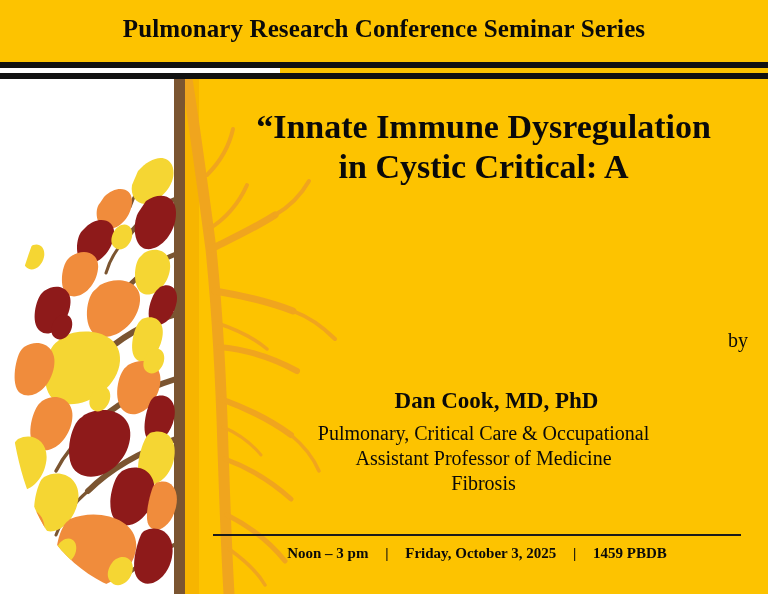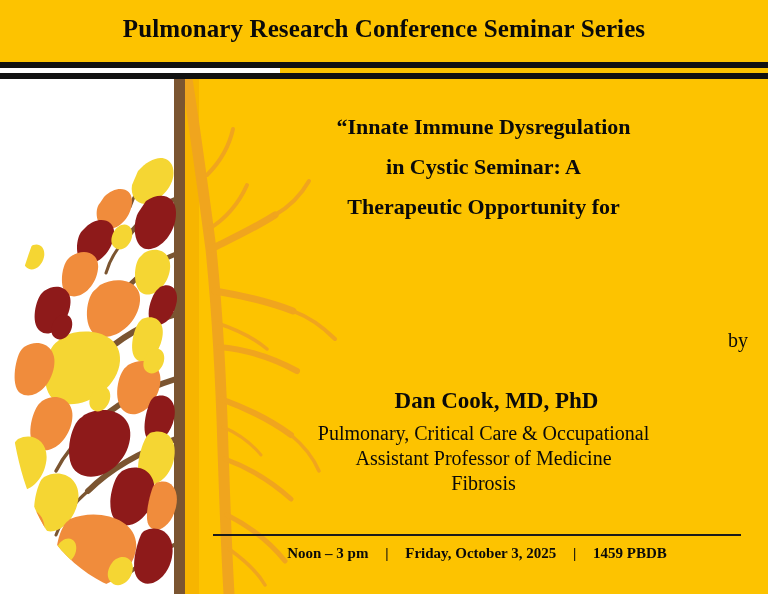--- a/index.html
+++ b/index.html
@@ -125,21 +125,21 @@
     width: 569px;
     height: 515px;
   }
 
   .talk-title {
     position: absolute;
     left: 20px;
     top: 28px;
     width: 529px;
     text-align: center;
-    font-size: 22px;
+    font-size: 34px;
     font-weight: bold;
     line-height: 40px;
     color: #0a0a0a;
   }
 
   .by-label {
     position: absolute;
     left: 20px;
     top: 250px;
     width: 529px;
@@ -335,22 +335,21 @@
         <path d="M38 348 C 52 354, 66 364, 76 376" stroke-width="3"></path>
         <path d="M44 470 C 58 480, 72 492, 80 506" stroke-width="3.5"></path>
       </g>
     </svg>
   </div>
 
   <div class="content">
 
     <div class="talk-title">
       <div>“Innate Immune Dysregulation</div>
-      <div>in Cystic Seminar: A</div>
-      <div>Therapeutic Opportunity for</div>
+      <div>in Cystic Critical: A</div>
     </div>
 
     <div class="by-label">by</div>
 
     <div class="speaker-name">Dan Cook, MD, PhD</div>
 
     <div class="speaker-affiliation">
       <div>Pulmonary, Critical Care &amp; Occupational</div>
       <div>Assistant Professor of Medicine</div>
       <div>Fibrosis</div>

